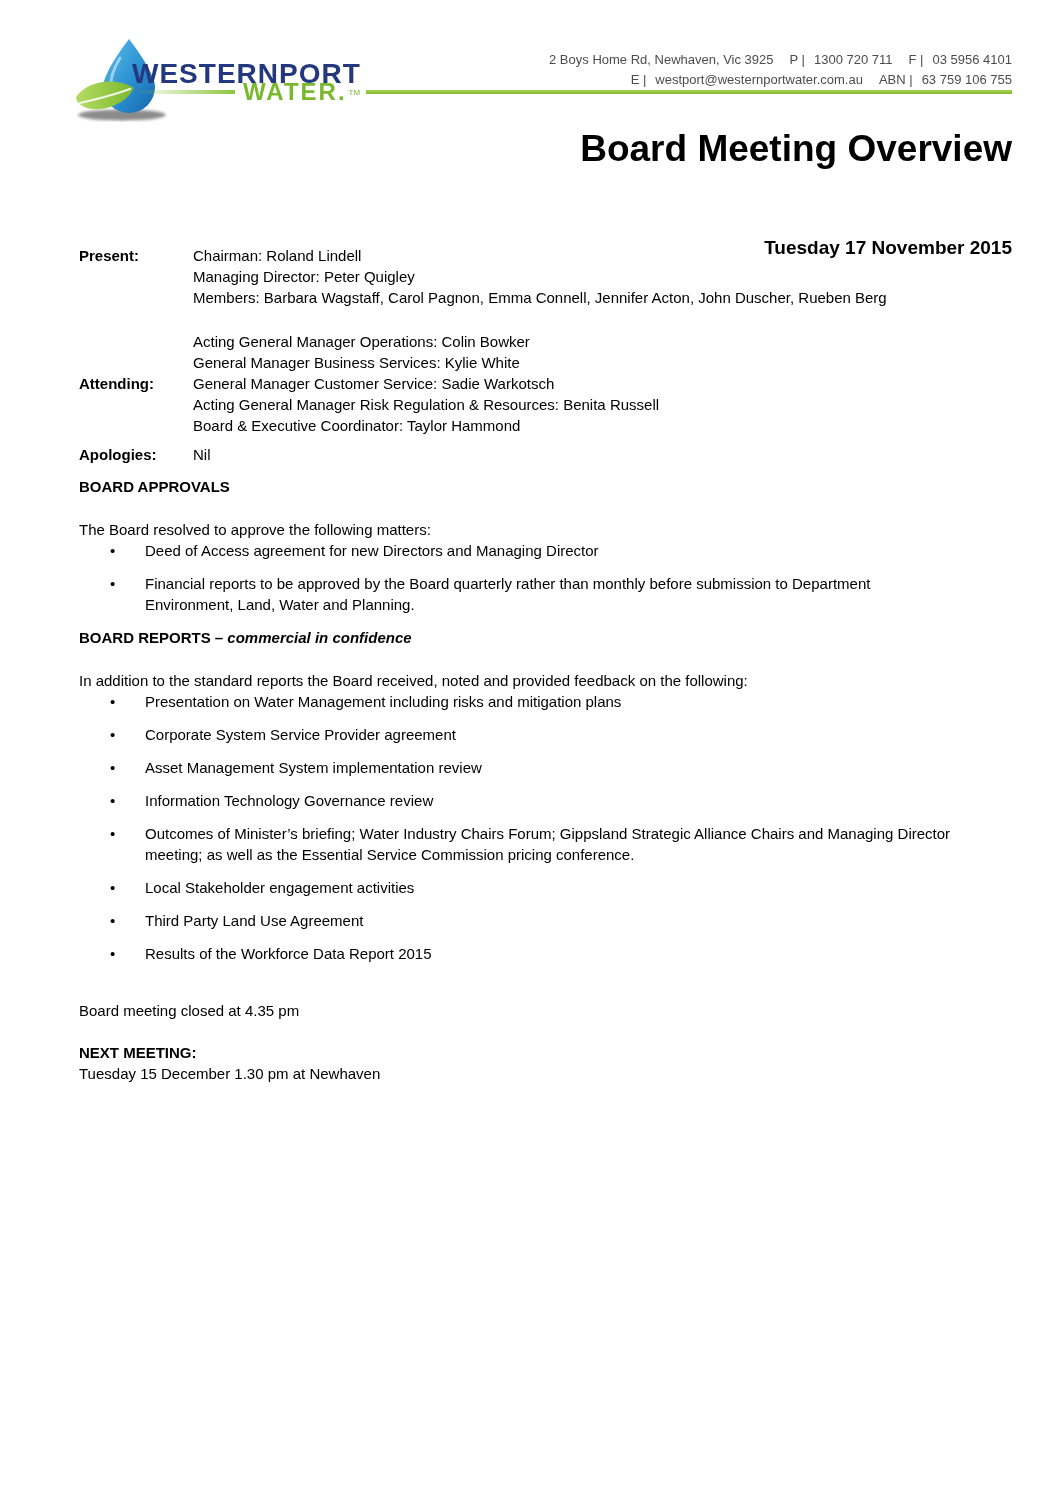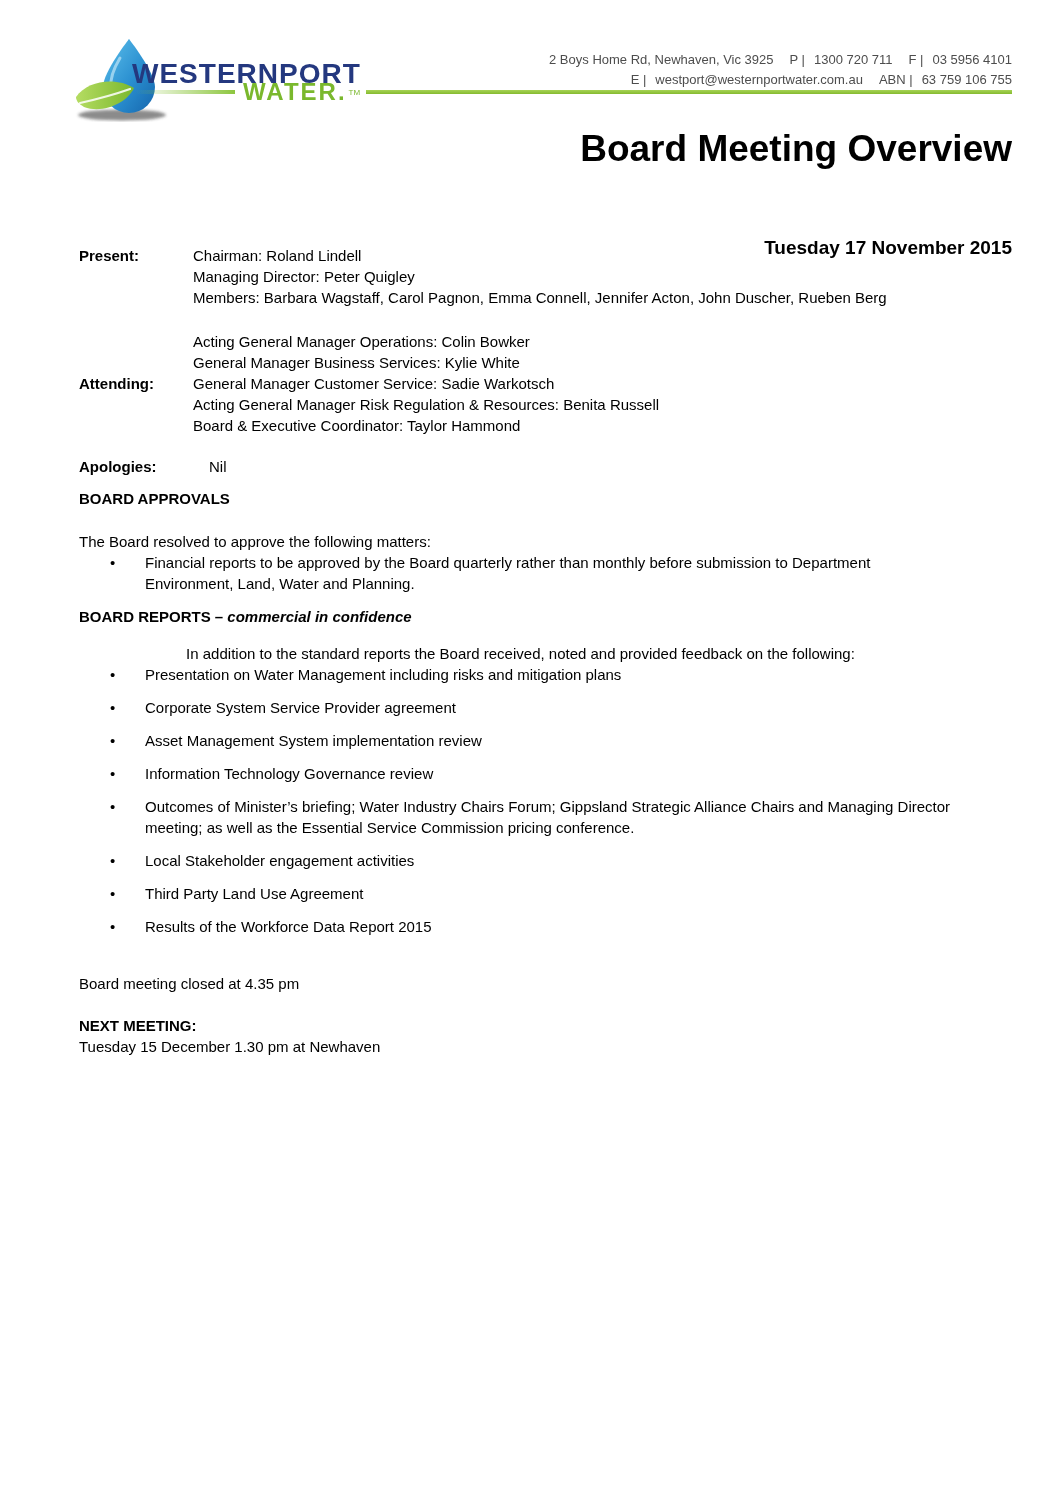--- a/index.html
+++ b/index.html
@@ -58,26 +58,26 @@
   
   .content {
     position: absolute; top: 245px; left: 79px; width: 883px;
     font-size: 15px; line-height: 21px;
   }
   .kv { display: flex; }
   .kv-label { width: 114px; font-weight: bold; flex-shrink: 0; }
   .kv-value { flex: 1; }
 
   .mt-attending { margin-top: 23px; align-items: center; }
-  .mt-apologies { margin-top: 20px; gap: 16px; }
+  .mt-apologies { margin-top: 8px; }
   .mt-approvals-h { margin-top: 43px; }
   .mt-approvals-i { margin-top: 22px; }
   .mt-ul1 { margin-top: 23px; }
   .mt-reports-h { margin-top: 32px; }
-  .mt-reports-i { margin-top: 16px; text-align: center; }
+  .mt-reports-i { margin-top: 22px; }
   .mt-ul2 { margin-top: 34px; }
   .mt-closed { margin-top: 36px; }
   .mt-next { margin-top: 21px; flex-direction: column; }
 
   .section-heading { font-weight: bold; margin-top: 11px; }
   .heading-italic { font-style: italic; }
 
   ul.bullets { list-style: none; margin: 0; padding: 0; }
   ul.bullets li { position: relative; padding-left: 66px; margin-bottom: 12px; }
   ul.bullets li::before {
@@ -161,20 +161,21 @@
   <div class="kv mt-apologies">
     <div class="kv-label">Apologies:</div>
     <div class="kv-value">Nil</div>
   </div>
 
   <div class="section-heading mt-approvals-h">BOARD APPROVALS</div>
 
   <div class="mt-approvals-i">The Board resolved to approve the following matters:</div>
 
   <ul class="bullets mt-ul1">
+    <li>Deed of Access agreement for new Directors and Managing Director</li>
     <li>Financial reports to be approved by the Board quarterly rather than monthly before submission to Department Environment, Land, Water and Planning.</li>
   </ul>
 
   <div class="section-heading mt-reports-h">
     <span>BOARD REPORTS –</span>
     <span class="heading-italic">commercial in confidence</span>
   </div>
 
   <div class="mt-reports-i">In addition to the standard reports the Board received, noted and provided feedback on the following:</div>
 

